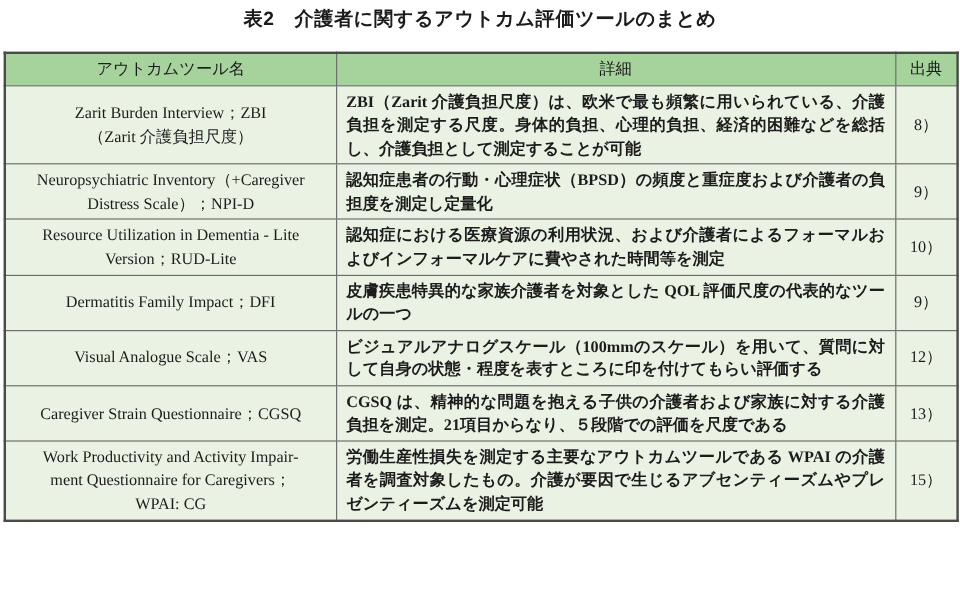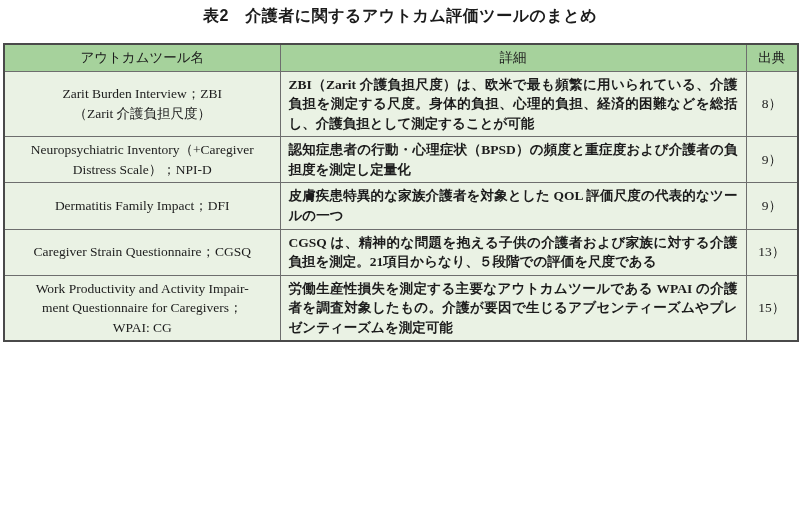--- a/index.html
+++ b/index.html
@@ -94,23 +94,34 @@
           <td class="detail-cell">ZBI（Zarit 介護負担尺度）は、欧米で最も頻繁に用いられている、介護負担を測定する尺度。身体的負担、心理的負担、経済的困難などを総括し、介護負担として測定することが可能</td>
           <td class="source-cell">8）</td>
         </tr>
         <tr>
           <td class="name-cell">Neuropsychiatric Inventory（+Caregiver
 Distress Scale）；NPI-D</td>
           <td class="detail-cell">認知症患者の行動・心理症状（BPSD）の頻度と重症度および介護者の負担度を測定し定量化</td>
           <td class="source-cell">9）</td>
         </tr>
         <tr>
+          <td class="name-cell">Resource Utilization in Dementia - Lite
+Version；RUD-Lite</td>
+          <td class="detail-cell">認知症における医療資源の利用状況、および介護者によるフォーマルおよびインフォーマルケアに費やされた時間等を測定</td>
+          <td class="source-cell">10）</td>
+        </tr>
+        <tr>
           <td class="name-cell">Dermatitis Family Impact；DFI</td>
           <td class="detail-cell">皮膚疾患特異的な家族介護者を対象とした QOL 評価尺度の代表的なツールの一つ</td>
           <td class="source-cell">9）</td>
+        </tr>
+        <tr>
+          <td class="name-cell">Visual Analogue Scale；VAS</td>
+          <td class="detail-cell">ビジュアルアナログスケール（100mmのスケール）を用いて、質問に対して自身の状態・程度を表すところに印を付けてもらい評価する</td>
+          <td class="source-cell">12）</td>
         </tr>
         <tr>
           <td class="name-cell">Caregiver Strain Questionnaire；CGSQ</td>
           <td class="detail-cell">CGSQ は、精神的な問題を抱える子供の介護者および家族に対する介護負担を測定。21項目からなり、５段階での評価を尺度である</td>
           <td class="source-cell">13）</td>
         </tr>
         <tr>
           <td class="name-cell">Work Productivity and Activity Impair-
 ment Questionnaire for Caregivers；
 WPAI: CG</td>

